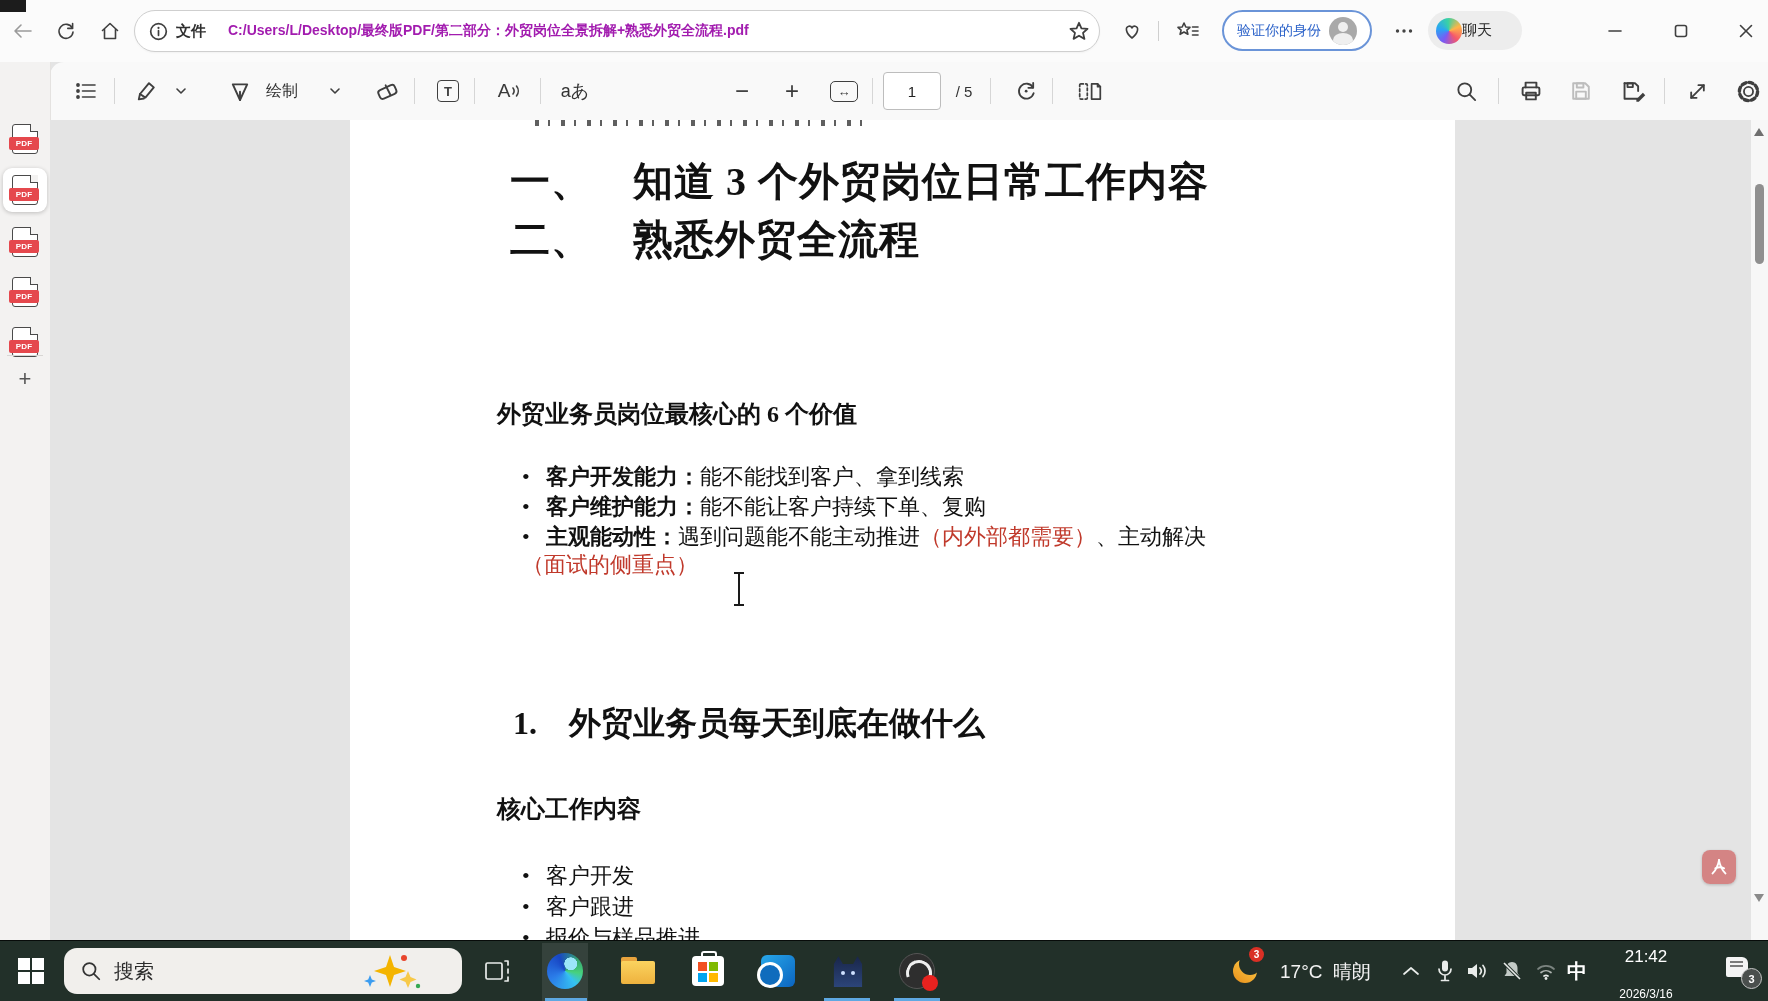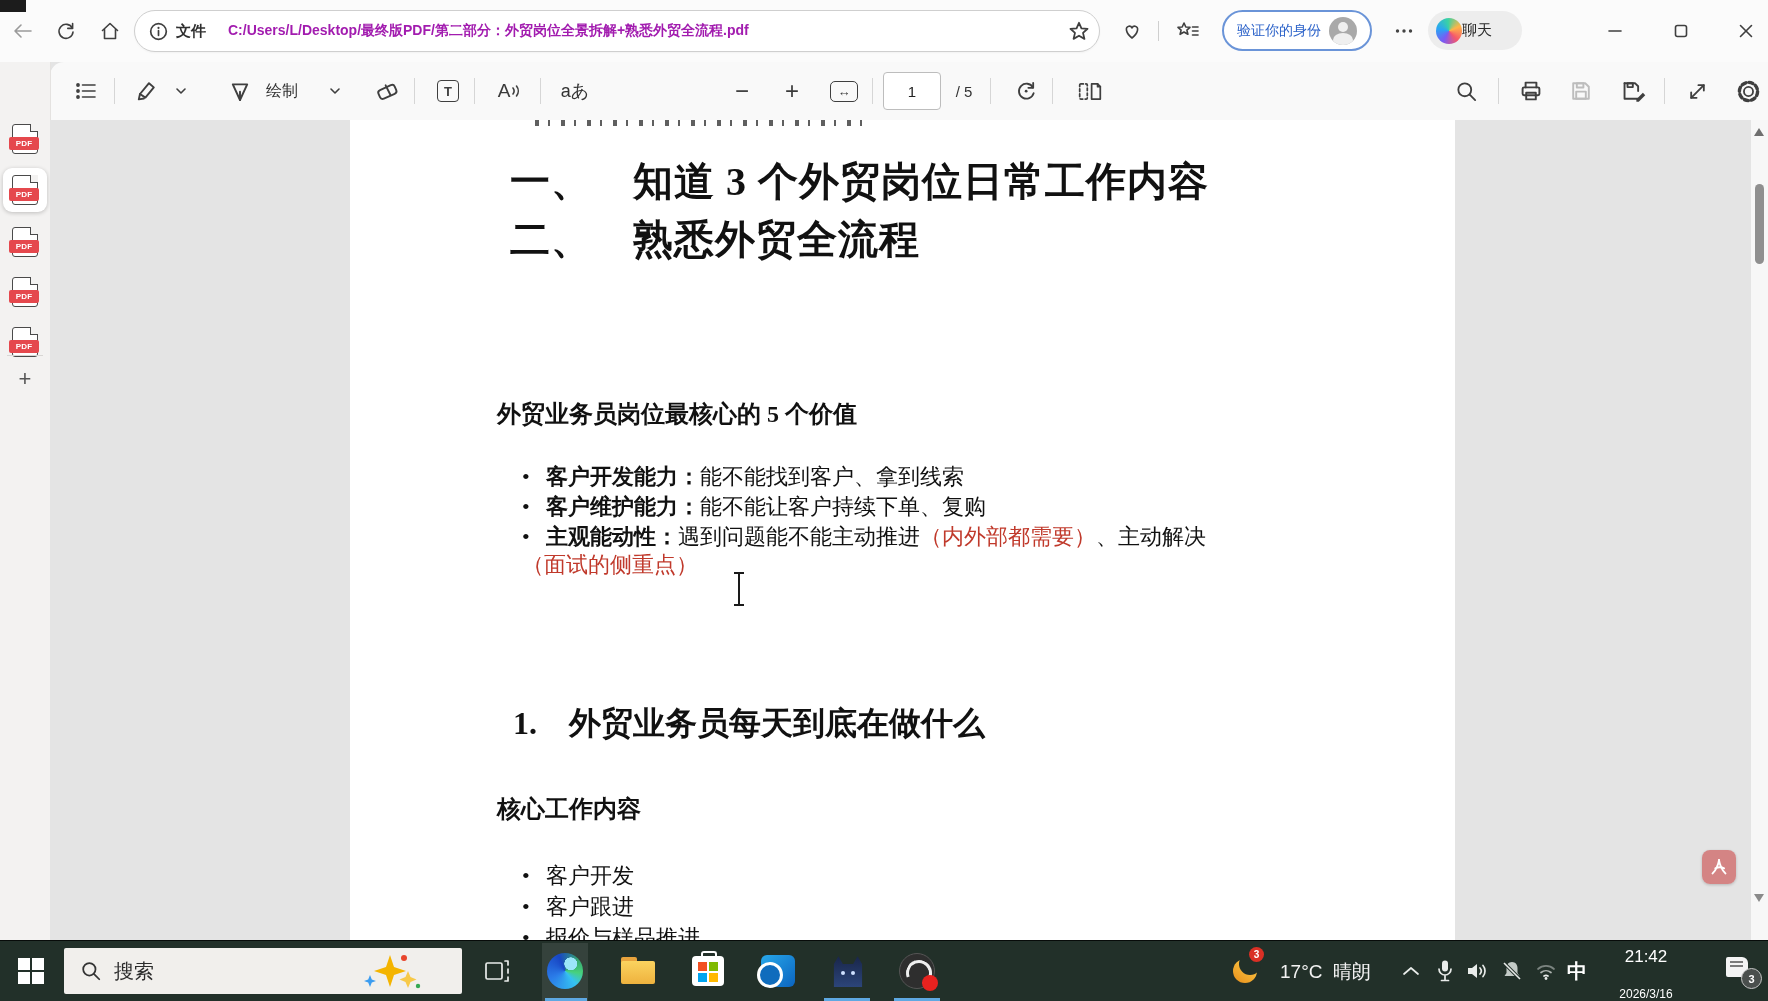--- a/index.html
+++ b/index.html
@@ -93,21 +93,21 @@
 
   .acrobtn{position:absolute;left:1702px;top:850px;width:34px;height:34px;border-radius:8px;
          background:rgba(210,118,118,.88);display:flex;align-items:center;justify-content:center;
          box-shadow:0 1px 3px rgba(0,0,0,.2);}
 
   
   .taskbar{position:absolute;left:0;top:940px;width:1768px;height:61px;background:#223029;border-top:1px solid #070b09;box-sizing:border-box;}
   .winlogo{position:absolute;left:18px;top:17px;width:26px;height:26px;display:grid;
          grid-template-columns:12px 12px;grid-template-rows:12px 12px;gap:2px;}
   .winlogo div{background:#fff;}
-  .searchbox{position:absolute;left:64px;top:7px;width:398px;height:46px;background:#f1efec;border-radius:2px;
+  .searchbox{position:absolute;left:64px;top:7px;width:398px;height:46px;background:#f1efec;border-radius:13px;
          display:flex;align-items:center;padding-left:16px;box-sizing:border-box;gap:12px;}
   .search-text{font-size:20px;color:#2c2c2c;}
   .sparkles{position:absolute;right:40px;top:5px;}
   .tb-ic{position:absolute;top:11px;width:38px;height:38px;display:flex;align-items:center;justify-content:center;}
   .edge-plate{position:absolute;left:542px;top:2px;width:46px;height:59px;background:rgba(255,255,255,.09);}
   .runline{position:absolute;bottom:0;height:3px;background:#5ea8e2;}
   .edgeorb{width:36px;height:36px;border-radius:50%;
          background:radial-gradient(circle at 66% 30%,#9be5f9 0 18%,transparent 19%),
                     conic-gradient(from 140deg,#35c1f1,#2b7de9 28%,#1846c4 55%,#35a670 75%,#47d17c 88%,#35c1f1);}
   .foldr{position:relative;width:36px;height:28px;}
@@ -404,21 +404,21 @@
     <div class="newtab" style="top:302px;">+</div>
   </div>
 
   <div class="viewer">
     <div class="page">
       <div class="frag"></div>
 
       <div class="h-toc" style="top:34px;">一、　知道 3 个外贸岗位日常工作内容</div>
       <div class="h-toc" style="top:92px;">二、　熟悉外贸全流程</div>
 
-      <div class="h-sub" style="left:147px;top:278px;">外贸业务员岗位最核心的 5 个价值</div>
+      <div class="h-sub" style="left:147px;top:278px;">外贸业务员岗位最核心的 6 个价值</div>
 
       <div class="vlist">
         <div class="li"><span class="lead">客户开发能力：</span><span>能不能找到客户、拿到线索</span></div>
         <div class="li"><span class="lead">客户维护能力：</span><span>能不能让客户持续下单、复购</span></div>
         <div class="li"><span class="lead">主观能动性：</span><span>遇到问题能不能主动推进</span><span class="doc-red">（内外部都需要）</span><span>、主动解决</span></div>
       </div>
       <div class="redline doc-red">（面试的侧重点）</div>
 
       <div class="ibeam">
           <i></i>

